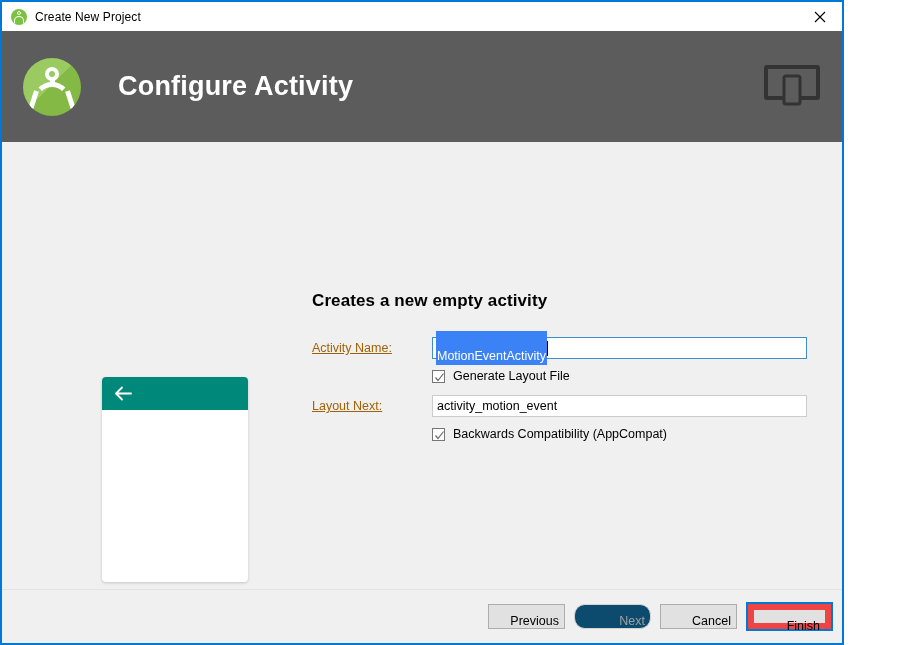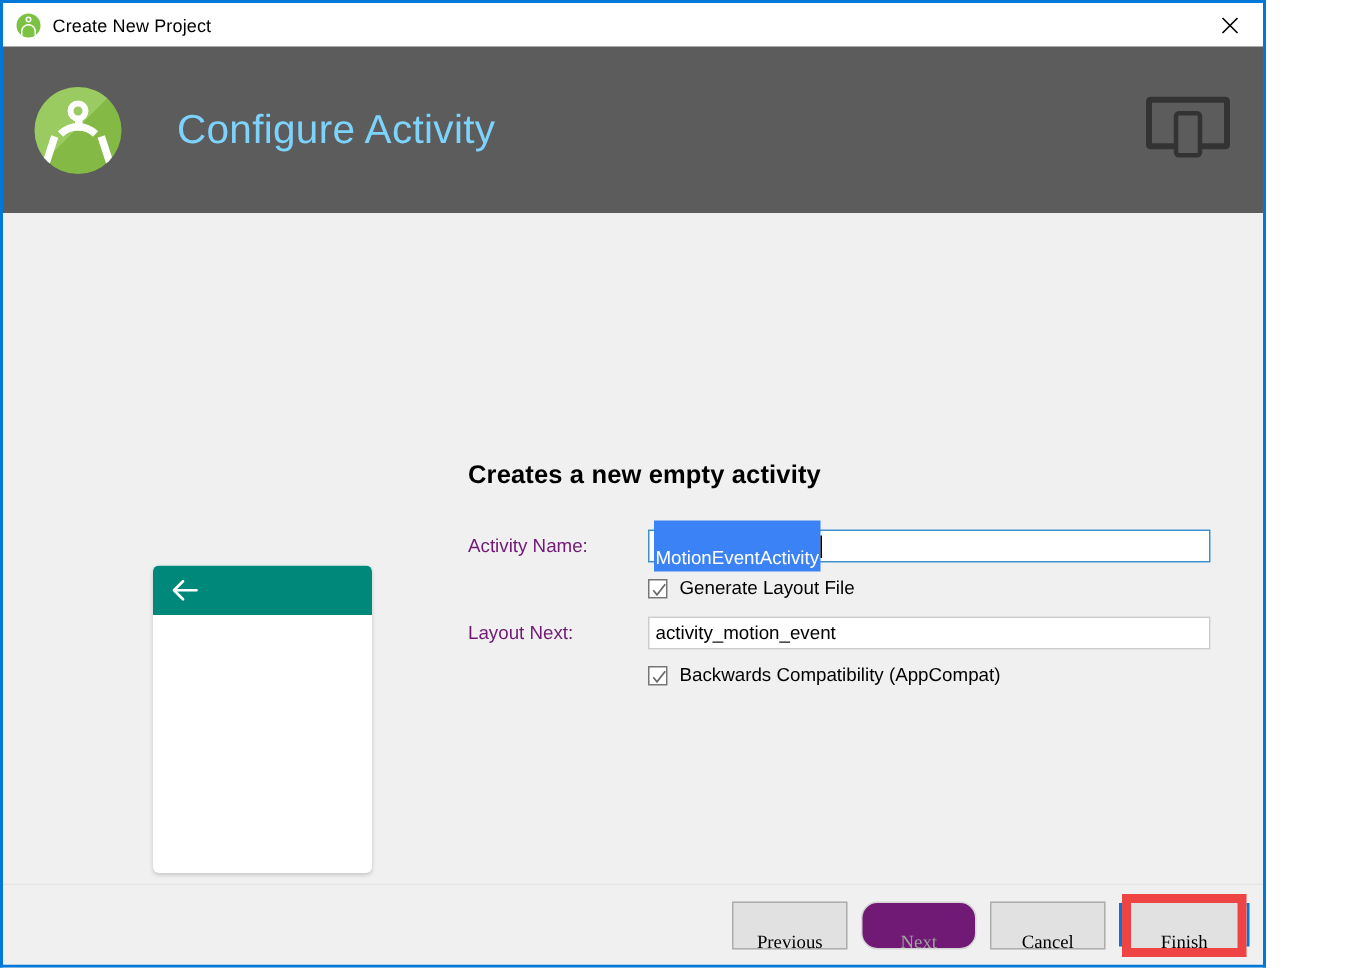--- a/index.html
+++ b/index.html
@@ -137,22 +137,22 @@
     position: absolute;
     top: 33px;
     width: 5px; height: 22px;
     background: #ffffff;
   }
   .header-logo .leg-l { left: 11px; transform: rotate(18deg); transform-origin: top center; }
   .header-logo .leg-r { left: 42px; transform: rotate(-18deg); transform-origin: top center; }
   .header-title {
     margin-left: 37px;
     font-size: 27px;
-    color: #7dd3fc;
-    font-weight: normal;
+    color: #ffffff;
+    font-weight: bold;
     letter-spacing: 0.2px;
   }
   .header-device {
     position: absolute;
     right: 22px;
     top: 50%;
     transform: translateY(-50%);
   }
 
   
@@ -179,40 +179,41 @@
     background: #00897b;
     display: flex;
     align-items: center;
   }
   .preview-appbar svg { margin-left: 12px; display: block; }
 
   
   .form {
     position: absolute;
     left: 310px;
-    top: 165px;
+    top: 149px;
     width: 495px;
   }
   .form-heading {
     font-size: 17px;
     font-weight: bold;
     color: #000000;
     margin: 0 0 26px 0;
     letter-spacing: 0.1px;
   }
   .field-row {
     display: flex;
     align-items: center;
     margin-bottom: 10px;
   }
   .field-label {
     width: 120px;
     font-size: 12.5px;
-    color: #701a75;
-    flex: none;
+    color: #a16207;
+    flex: none;
+    text-decoration: underline;
   }
   .text-input {
     flex: 1;
     height: 22px;
     box-sizing: border-box;
     border: 1px solid #cccccc;
     background: #ffffff;
     font-family: "Liberation Sans", sans-serif;
     font-size: 12.5px;
     color: #000000;
@@ -279,32 +280,32 @@
     padding-right: 9px;
     box-sizing: border-box;
     gap: 9px;
   }
   .btn {
     width: 77px;
     height: 25px;
     box-sizing: border-box;
     border: 1px solid #adadad;
     background: #e1e1e1;
-    font-family: Liberation Serif, serif;
+    font-family: Liberation Sans, sans-serif;
     font-size: 12.5px;
     color: #000000;
     cursor: default;
-    padding: 15px;
+    padding: 5px;
     line-height: 23px;
-    text-align: center;
+    text-align: right;
   }
   .btn.disabled {
     color: #a0a0a0;
     border-color: #d4d4d4;
-    background: #701a75;
+    background: #0c4a6e;
     border-radius: 11px;
   }
   .btn-focus-wrap {
     width: 87px;
     height: 29px;
     box-sizing: border-box;
     border: 2px solid #0078d7;
     display: flex;
     align-items: center;
     justify-content: center;

